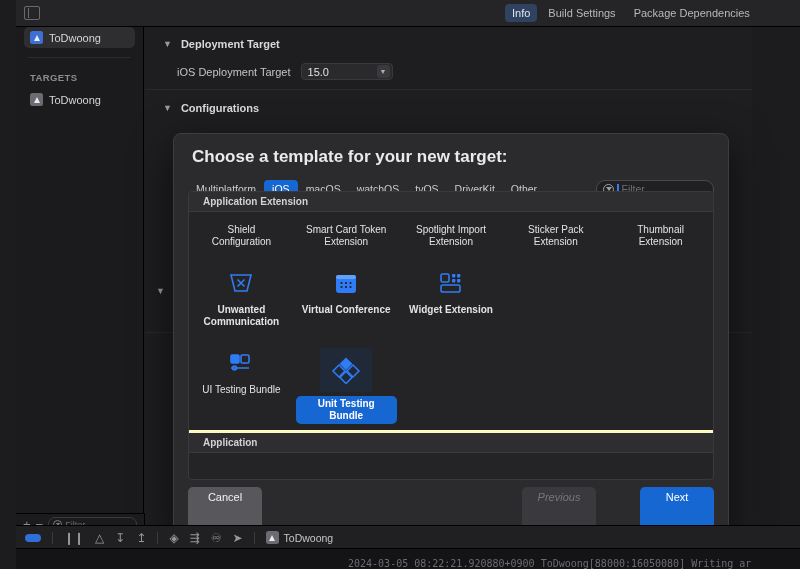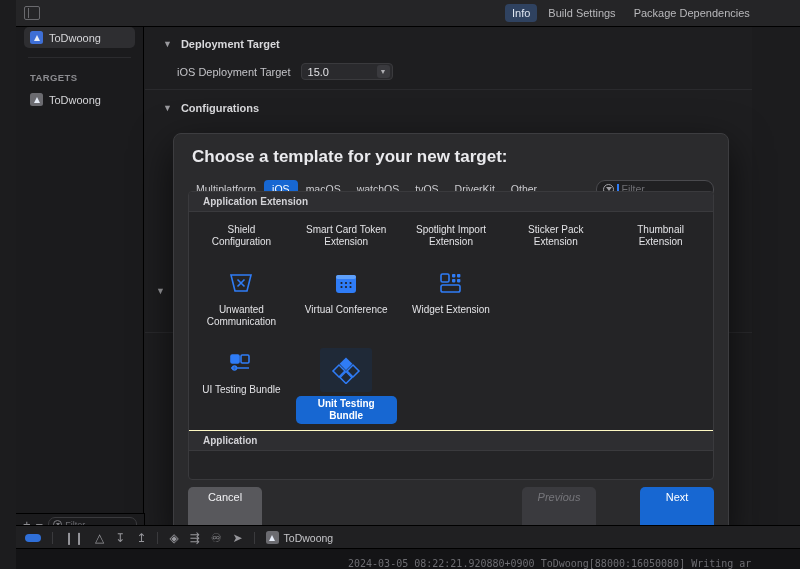--- a/index.html
+++ b/index.html
@@ -281,21 +281,21 @@
           <div class="tlabel">Spotlight Import Extension</div>
         </div>
         <div class="tcell">
           <div class="tlabel">Sticker Pack Extension</div>
         </div>
         <div class="tcell">
           <div class="tlabel">Thumbnail Extension</div>
         </div>
       </div>
 
-      <div class="tgrid" style="padding-top:8px;">
+      <div class="tgrid" style="padding-top:8px;font-weight:bold;">
         <div class="tcell">
           <div class="ticon">
             <svg width="26" height="24" viewBox="0 0 26 24" fill="none" stroke="#2f7cf6" stroke-width="1.6">
               <path d="M3 4 H23 L19 20 H7 Z"></path>
               <path d="M9.5 8.5 L16.5 15.5 M16.5 8.5 L9.5 15.5"></path>
             </svg>
           </div>
           <div class="tlabel">Unwanted Communication</div>
         </div>
         <div class="tcell">
@@ -356,21 +356,21 @@
               <rect x="15" y="15.5" width="8.5" height="8.5" transform="rotate(45 15 15.5)"></rect>
             </svg>
           </div>
           <div class="tlabel sel">Unit Testing Bundle</div>
         </div>
         <div class="tcell"></div>
         <div class="tcell"></div>
         <div class="tcell"></div>
       </div>
 
-      <div class="grp-head" style="border-top:1px solid #fef9c3;">Application</div>
+      <div class="grp-head" style="border-top:3px solid #fef9c3;">Application</div>
 
       <div class="tgrid" style="padding-top:7px;">
         <div class="tcell">
           
         </div>
         <div class="tcell">
           
         </div>
         <div class="tcell">
           

